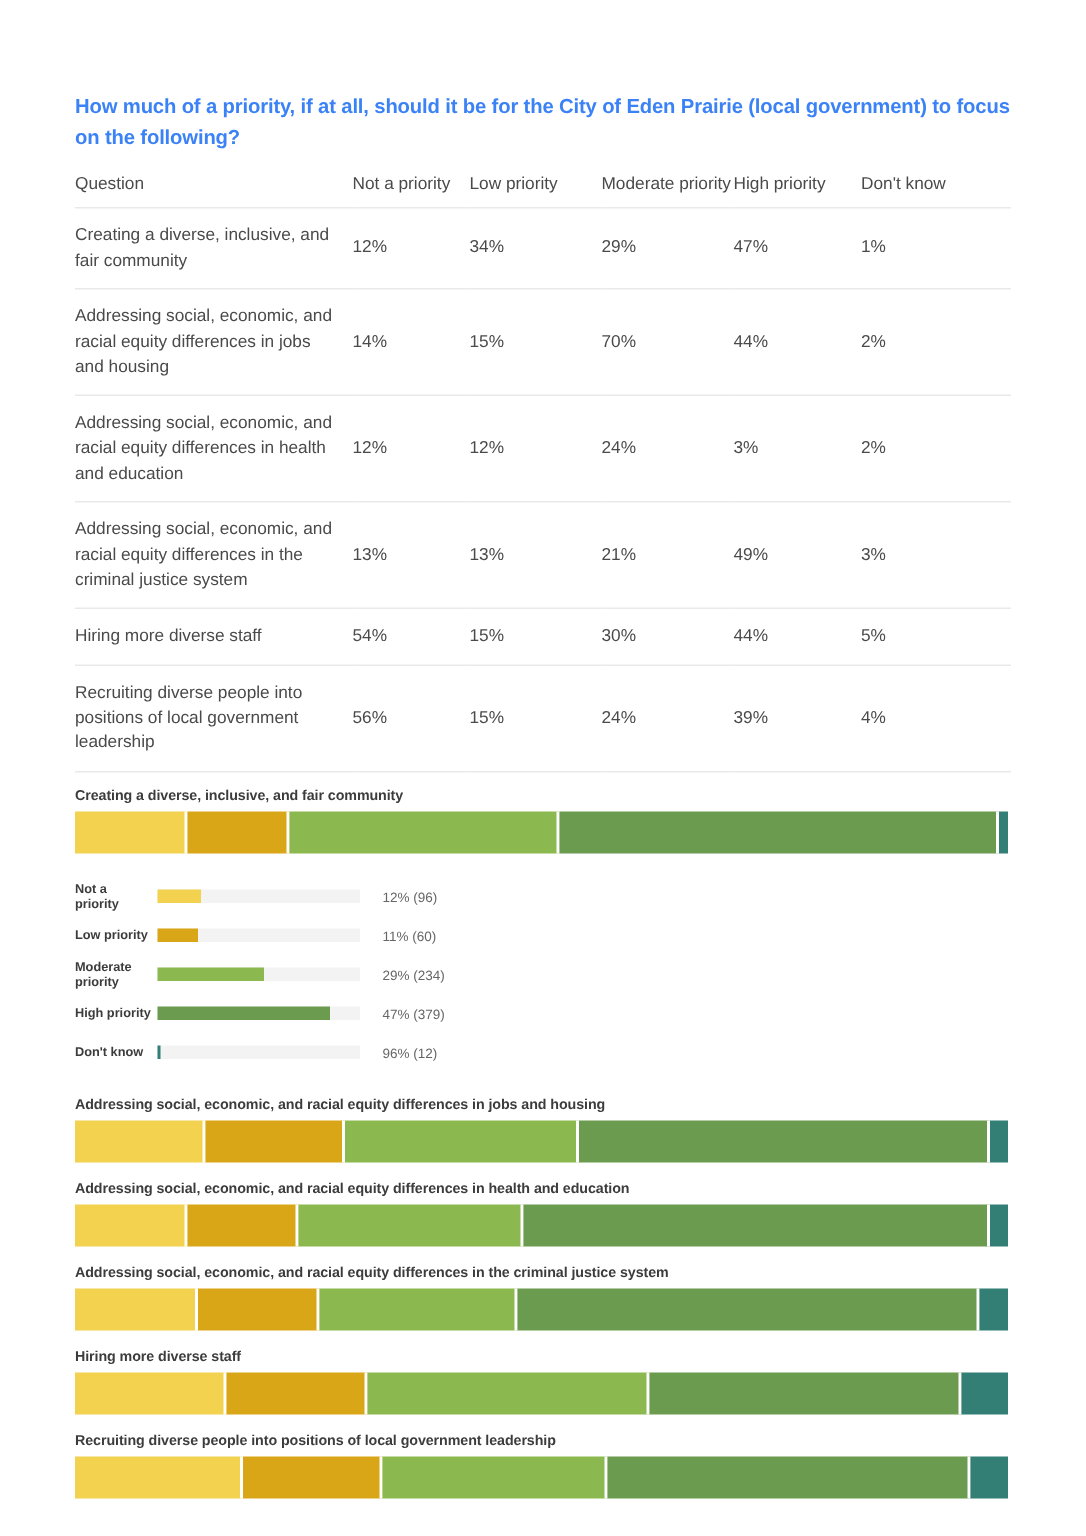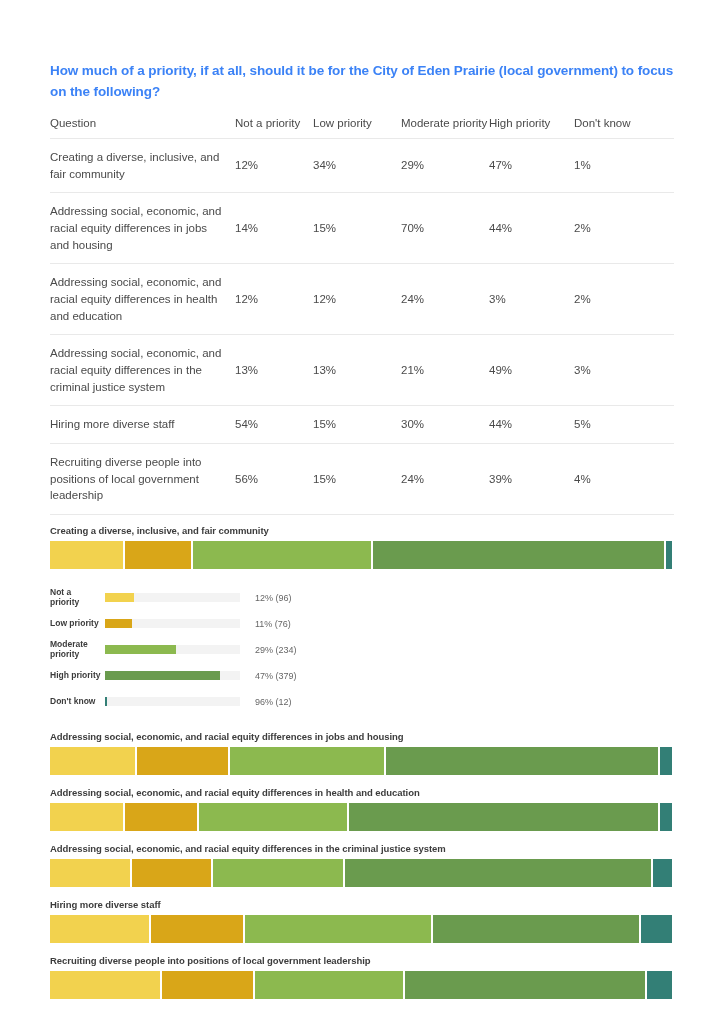--- a/index.html
+++ b/index.html
@@ -168,21 +168,21 @@
               <div class="legend-track">
                 <div class="legend-fill" style="width: 21.8182%; background: rgb(242, 210, 78);"></div>
               </div>
               <div class="legend-value">12% (96)</div>
             </div>
             <div class="legend-row">
               <div class="legend-label">Low priority</div>
               <div class="legend-track">
                 <div class="legend-fill" style="width: 20%; background: rgb(217, 166, 24);"></div>
               </div>
-              <div class="legend-value">11% (76)</div>
+              <div class="legend-value">11% (60)</div>
             </div>
             <div class="legend-row">
               <div class="legend-label">Moderate priority</div>
               <div class="legend-track">
                 <div class="legend-fill" style="width: 52.7273%; background: rgb(140, 185, 79);"></div>
               </div>
               <div class="legend-value">29% (234)</div>
             </div>
             <div class="legend-row">
               <div class="legend-label">High priority</div>

